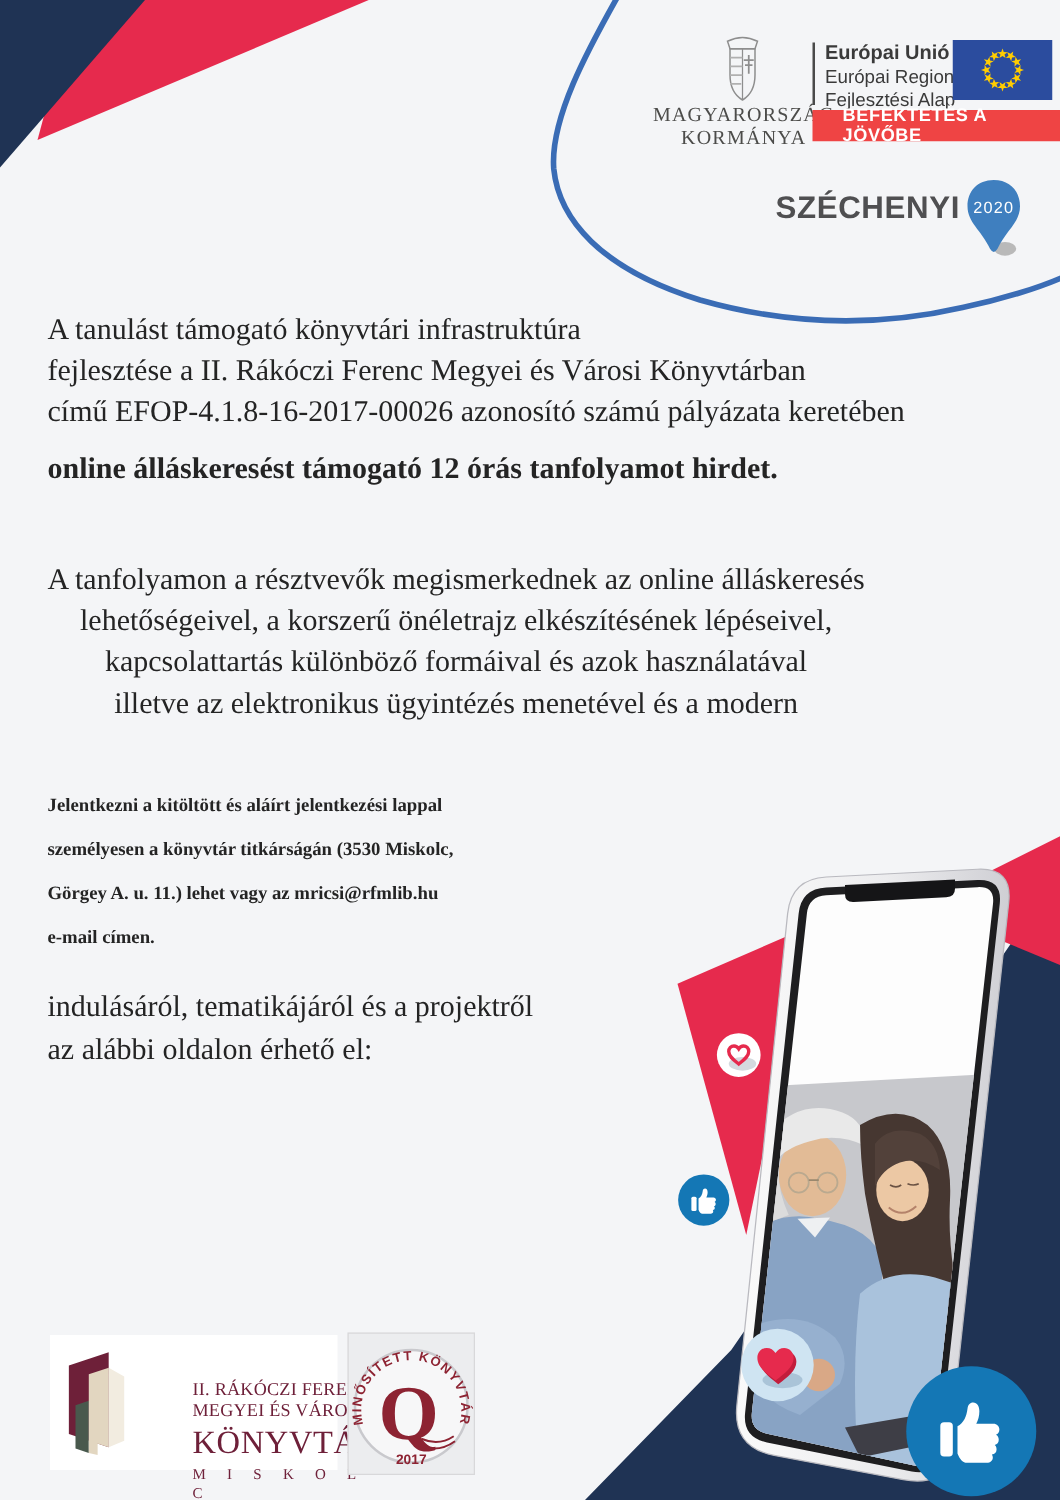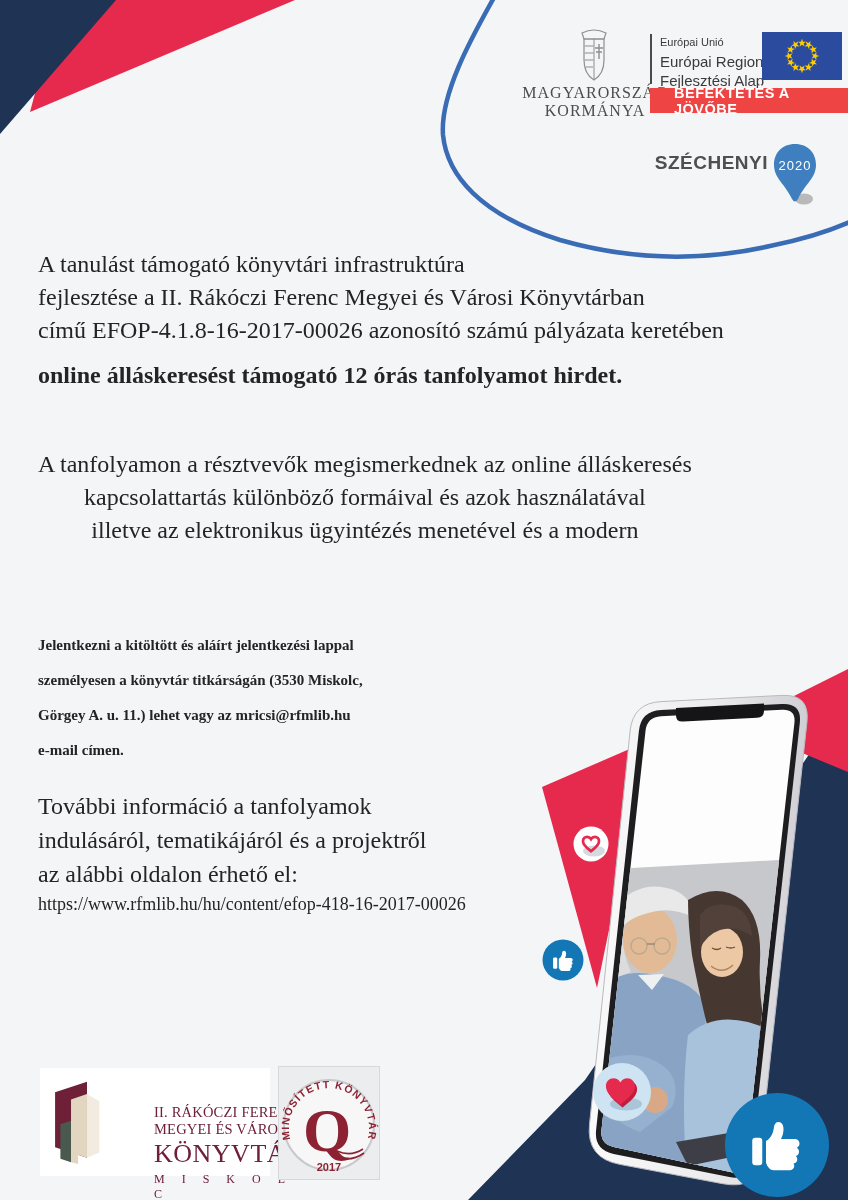--- a/index.html
+++ b/index.html
@@ -8,26 +8,26 @@
   .abs{position:absolute;}
   svg{display:block;}
   .deco{position:absolute;left:0;top:0;z-index:1;}
   .layer{position:absolute;left:0;top:0;width:848px;height:1200px;z-index:2;pointer-events:none;}
   
   .gov-text{position:absolute;left:520px;top:84px;width:150px;text-align:center;
             color:#4c4c4a;font-size:16px;line-height:18px;letter-spacing:1px;}
   .eu-divider{position:absolute;left:650px;top:34px;width:2px;height:50px;background:#4a4a4a;}
   .eu-text{position:absolute;left:660px;top:33px;font-family:"Liberation Sans",sans-serif;
            color:#3a3a3a;font-size:15px;line-height:19px;}
-  .eu-text .b{font-weight:normal;font-size:11px;}
+  .eu-text .b{font-weight:bold;font-size:16px;}
   .banner{position:absolute;left:650px;top:88px;width:180px;height:25px;background:#ef4444;
           color:#fff;font-family:"Liberation Sans",sans-serif;font-weight:bold;font-size:14.5px;
           display:flex;align-items:center;justify-content:center;letter-spacing:.5px;padding-left:24px;}
   .szechenyi{position:absolute;left:598px;top:152px;width:170px;text-align:right;
-             font-family:"Liberation Sans",sans-serif;font-weight:bold;font-size:19px;
+             font-family:"Liberation Sans",sans-serif;font-weight:bold;font-size:25px;
              color:#4f4f51;letter-spacing:.5px;}
   
   .tb{position:absolute;left:38px;color:#242424;white-space:nowrap;}
   .p1{top:248px;font-size:24px;line-height:33px;}
   .p1 .bold{font-weight:bold;margin-top:12px;}
   .p2{top:448px;font-size:24px;line-height:33px;text-align:center;}
   .p3{top:628px;font-size:15px;line-height:35px;font-weight:bold;}
   .p4{top:789px;font-size:24px;line-height:34px;}
   .url{font-size:18px;line-height:26px;}
   
@@ -191,36 +191,35 @@
 
     <div class="tb p1">
       <div>A tanulást támogató könyvtári infrastruktúra</div>
       <div>fejlesztése a II. Rákóczi Ferenc Megyei és Városi Könyvtárban</div>
       <div>című EFOP-4.1.8-16-2017-00026 azonosító számú pályázata keretében</div>
       <div class="bold">online álláskeresést támogató 12 órás tanfolyamot hirdet.</div>
     </div>
 
     <div class="tb p2">
       <div>A tanfolyamon a résztvevők megismerkednek az online álláskeresés</div>
+      <div>lehetőségeivel, a korszerű önéletrajz elkészítésének lépéseivel,</div>
       <div>kapcsolattartás különböző formáival és azok használatával</div>
       <div>illetve az elektronikus ügyintézés menetével és a modern</div>
     </div>
 
     <div class="tb p3">
       <div>Jelentkezni a kitöltött és aláírt jelentkezési lappal</div>
       <div>személyesen a könyvtár titkárságán (3530 Miskolc,</div>
       <div>Görgey A. u. 11.) lehet vagy az mricsi@rfmlib.hu</div>
       <div>e-mail címen.</div>
     </div>
 
     <div class="tb p4">
-      <div>További információ a tanfolyamok</div>
       <div>indulásáról, tematikájáról és a projektről</div>
       <div>az alábbi oldalon érhető el:</div>
-      <div class="url">https://www.rfmlib.hu/hu/content/efop-418-16-2017-00026</div>
     </div>
 
     <div class="liblogo">
       <svg class="abs" style="left:8px;top:8px;" width="62" height="92" viewBox="0 0 70 95">
         <polygon points="8,14 44,2 44,88 8,76" fill="#6e2039"></polygon>
         <polygon points="26,22 44,16 44,88 26,82" fill="#e2d6c0"></polygon>
         <polygon points="44,16 58,24 58,82 44,88" fill="#f2ece0"></polygon>
         <polygon points="14,50 26,46 26,93 14,89" fill="#49594d"></polygon>
         <polygon points="26,46 34,48 34,95 26,93" fill="#e2d6c0"></polygon>
       </svg>

